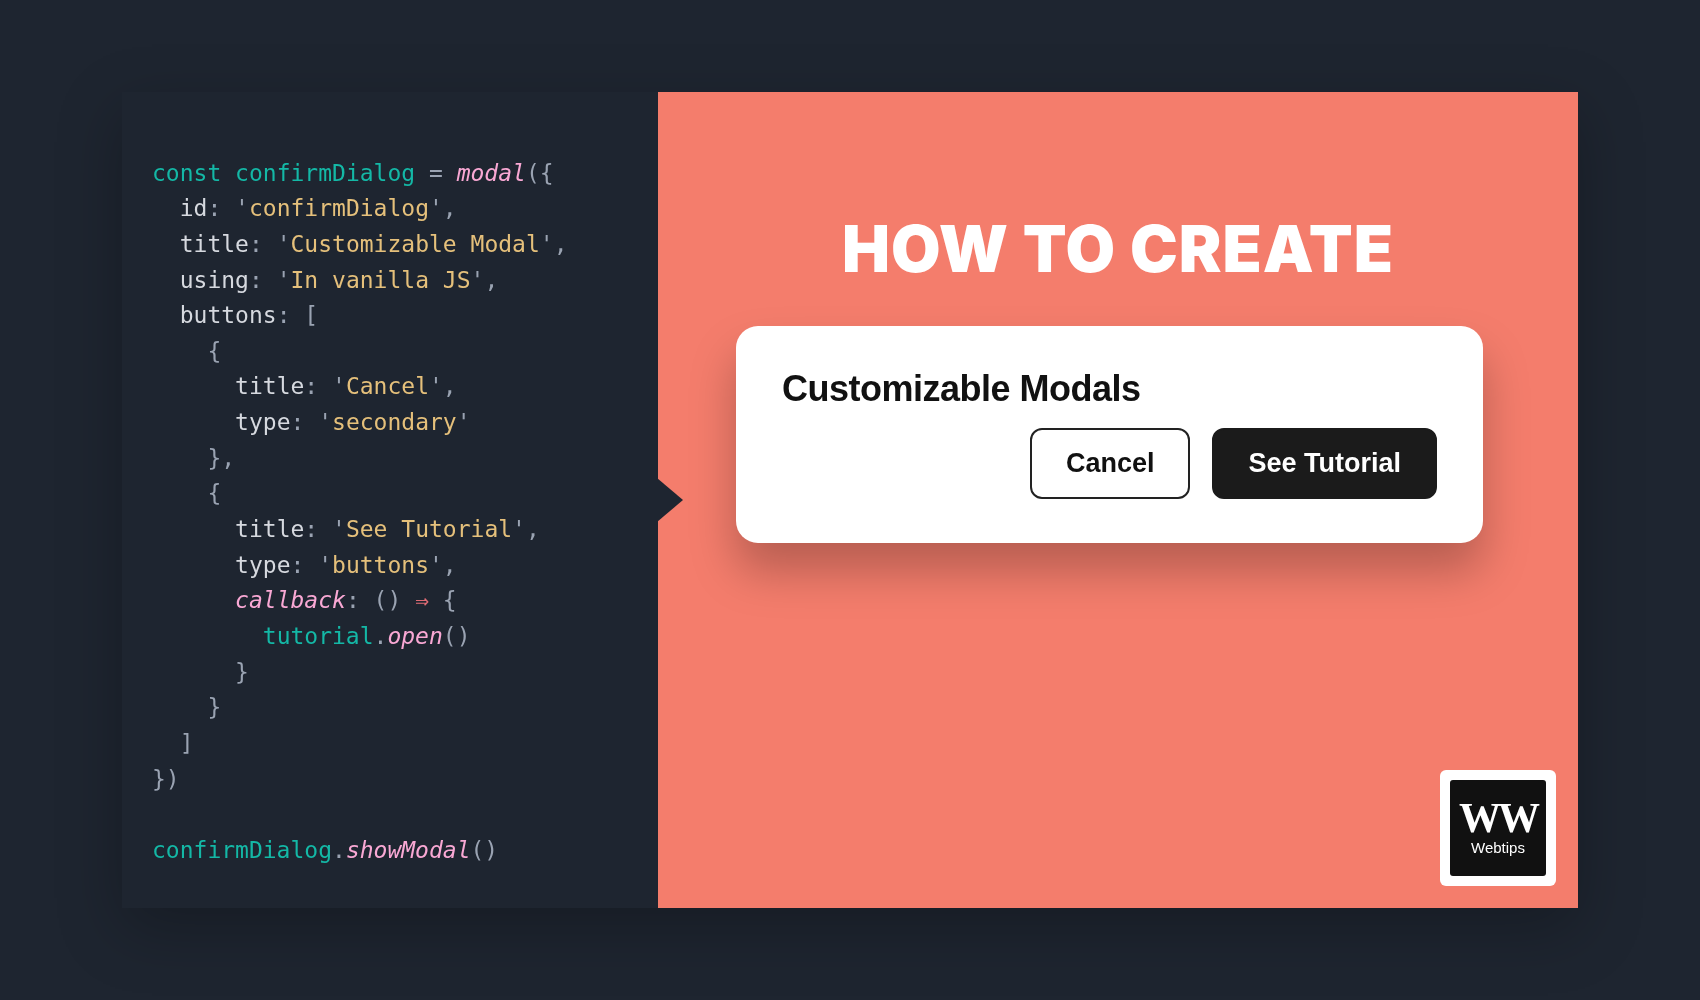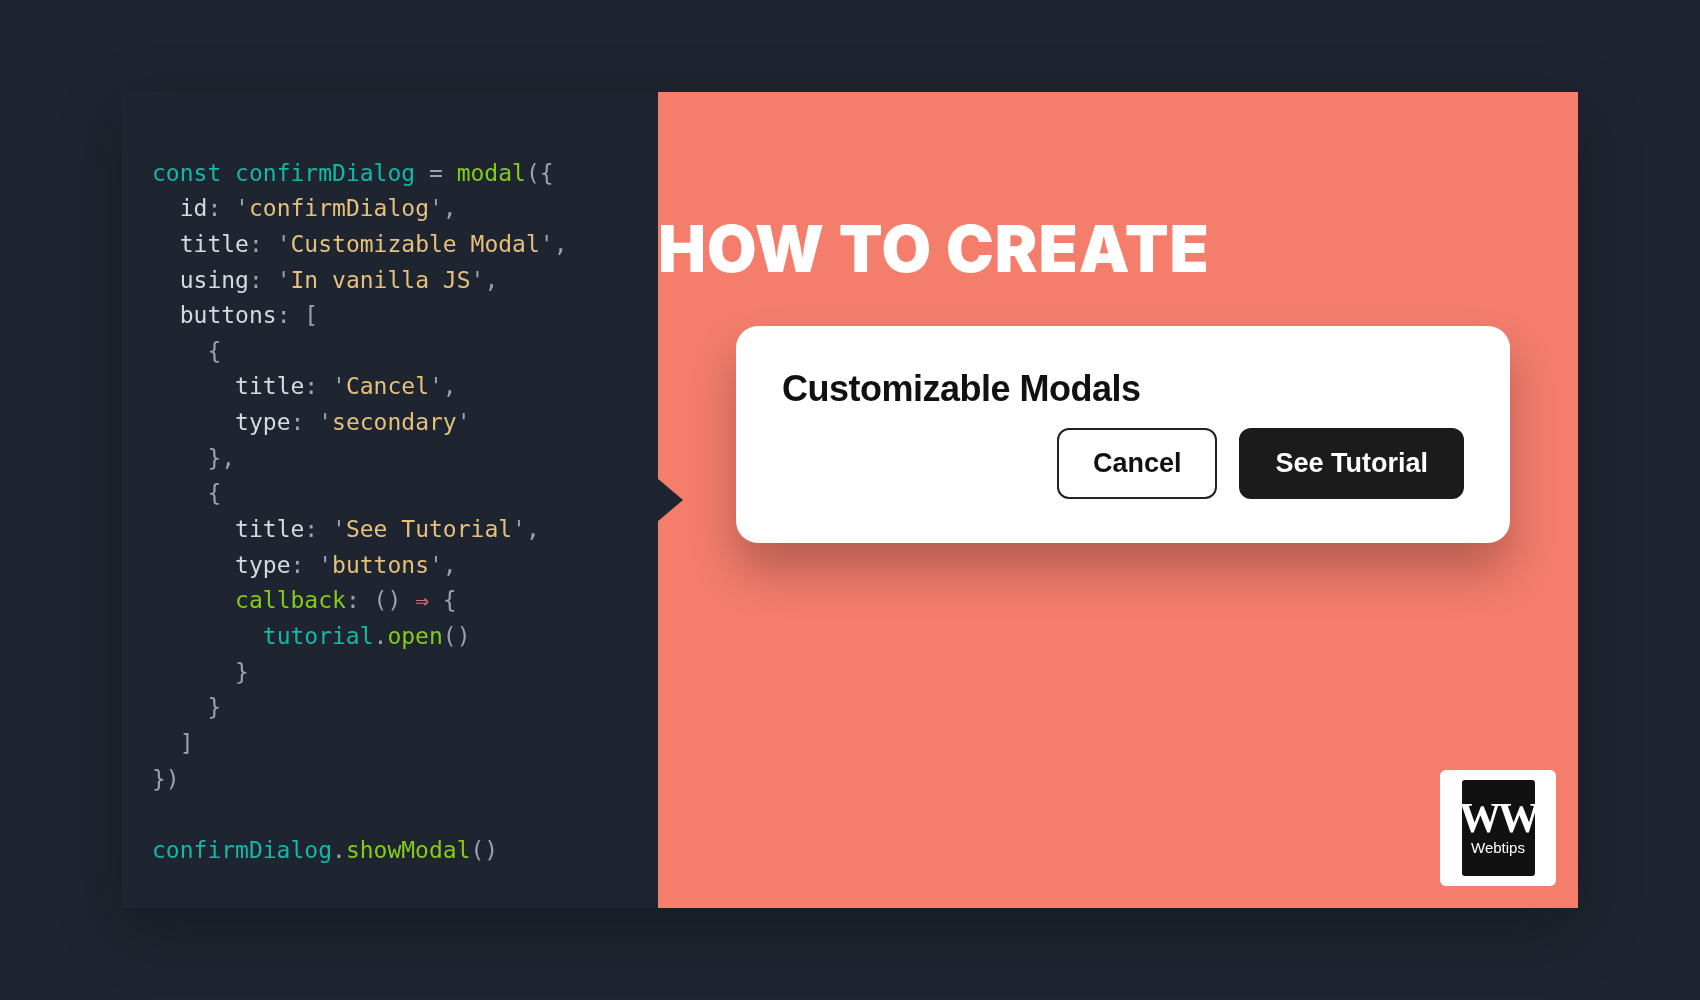--- a/index.html
+++ b/index.html
@@ -3,40 +3,40 @@
 <meta charset="utf-8">
 <style>
   * { box-sizing: border-box; margin: 0; padding: 0; }
   html, body { width: 1700px; height: 1000px; overflow: hidden; font-family: -apple-system, BlinkMacSystemFont, "Segoe UI", Helvetica, Arial, sans-serif; }
   .canvas { position: relative; width: 1700px; height: 1000px; display: flex; background: #1e2530; }
   .wrap { width: 1456px; height: 816px; margin: auto; display: flex; position: relative; box-shadow: 0 20px 60px rgba(0,0,0,.25); }
   
   .code-pane { width: 536px; height: 100%; background: #1e2530; padding: 28px 18px 28px 30px; font-family: ui-monospace, SFMono-Regular, Menlo, Consolas, monospace; font-size: 23px; line-height: 1.55; color: #d6d9df; white-space: pre; }
   .tok-kw   { color: #14b8a6; }
   .tok-obj  { color: #14b8a6; }       
-  .tok-fn   { color: #84cc16; }       
+  .tok-fn   { color: #f9a8d4; font-style: italic; }       
   .tok-prop { color: #d6d9df; }       
   .tok-pun  { color: #9aa3b2; }
   .tok-op   { color: #e06c75; }
   .tok-str  { color: #e5c07b; }
   .tok-qt   { color: #9aa3b2; }
   
   .hero { flex: 1; position: relative; background: #f47d6c; padding: 0; }
   .arrow { position: absolute; left: -1px; top: 386px; width: 0; height: 0; border-top: 22px solid transparent; border-bottom: 22px solid transparent; border-left: 26px solid #1e2530; z-index: 3; }
-  .headline { text-align: left; color: #ffffff; font-weight: 900; font-size: 64px; letter-spacing: 1px; margin-top: 118px; font-family: Inter, "Segoe UI", Helvetica, Arial, sans-serif; }
-  .card { position: absolute; left: 78px; right: 68px; top: 234px; background: #ffffff; border-radius: 22px; padding: 42px 46px 44px 46px; box-shadow: 0 28px 46px rgba(0,0,0,.25); }
+  .headline { text-align: center; color: #ffffff; font-weight: 900; font-size: 64px; letter-spacing: 1px; margin-top: 118px; font-family: Inter, "Segoe UI", Helvetica, Arial, sans-serif; }
+  .card { position: absolute; left: 78px; right: 95px; top: 234px; background: #ffffff; border-radius: 22px; padding: 42px 46px 44px 46px; box-shadow: 0 28px 46px rgba(0,0,0,.25); }
   .card-title { font-size: 36px; font-weight: 800; color: #111; letter-spacing: -.5px; margin-bottom: 18px; }
   .card-text  { font-size: 29px; line-height: 1.35; color: #222; margin-bottom: 46px; }
   .btn-row { display: flex; justify-content: flex-end; gap: 22px; }
   .btn { font-size: 27px; font-weight: 700; padding: 18px 34px; border-radius: 12px; cursor: pointer; }
   .btn-secondary { background: #fff; color: #111; border: 2px solid #222; }
   .btn-primary   { background: #1b1b1b; color: #fff; border: 2px solid #1b1b1b; }
   
   .logo { position: absolute; right: 22px; bottom: 22px; width: 116px; height: 116px; background: #fff; border-radius: 6px; display:flex; align-items:center; justify-content:center; }
-  .logo-inner { width: 73px; height: 96px; background: #111; color:#fff; display:flex; flex-direction:column; align-items:center; justify-content:center; border-radius:3px; }
+  .logo-inner { width: 96px; height: 96px; background: #111; color:#fff; display:flex; flex-direction:column; align-items:center; justify-content:center; border-radius:3px; }
   .logo-w { font-family: Georgia, 'Times New Roman', serif; font-size: 42px; line-height: .9; font-weight: 700; letter-spacing: -3px; }
   .logo-t { font-size: 15px; font-weight: 400; margin-top: 2px; }
 </style>
 </head>
 <body>
 
 <div class="canvas">
   <div class="wrap">
 
     <div class="code-pane">

